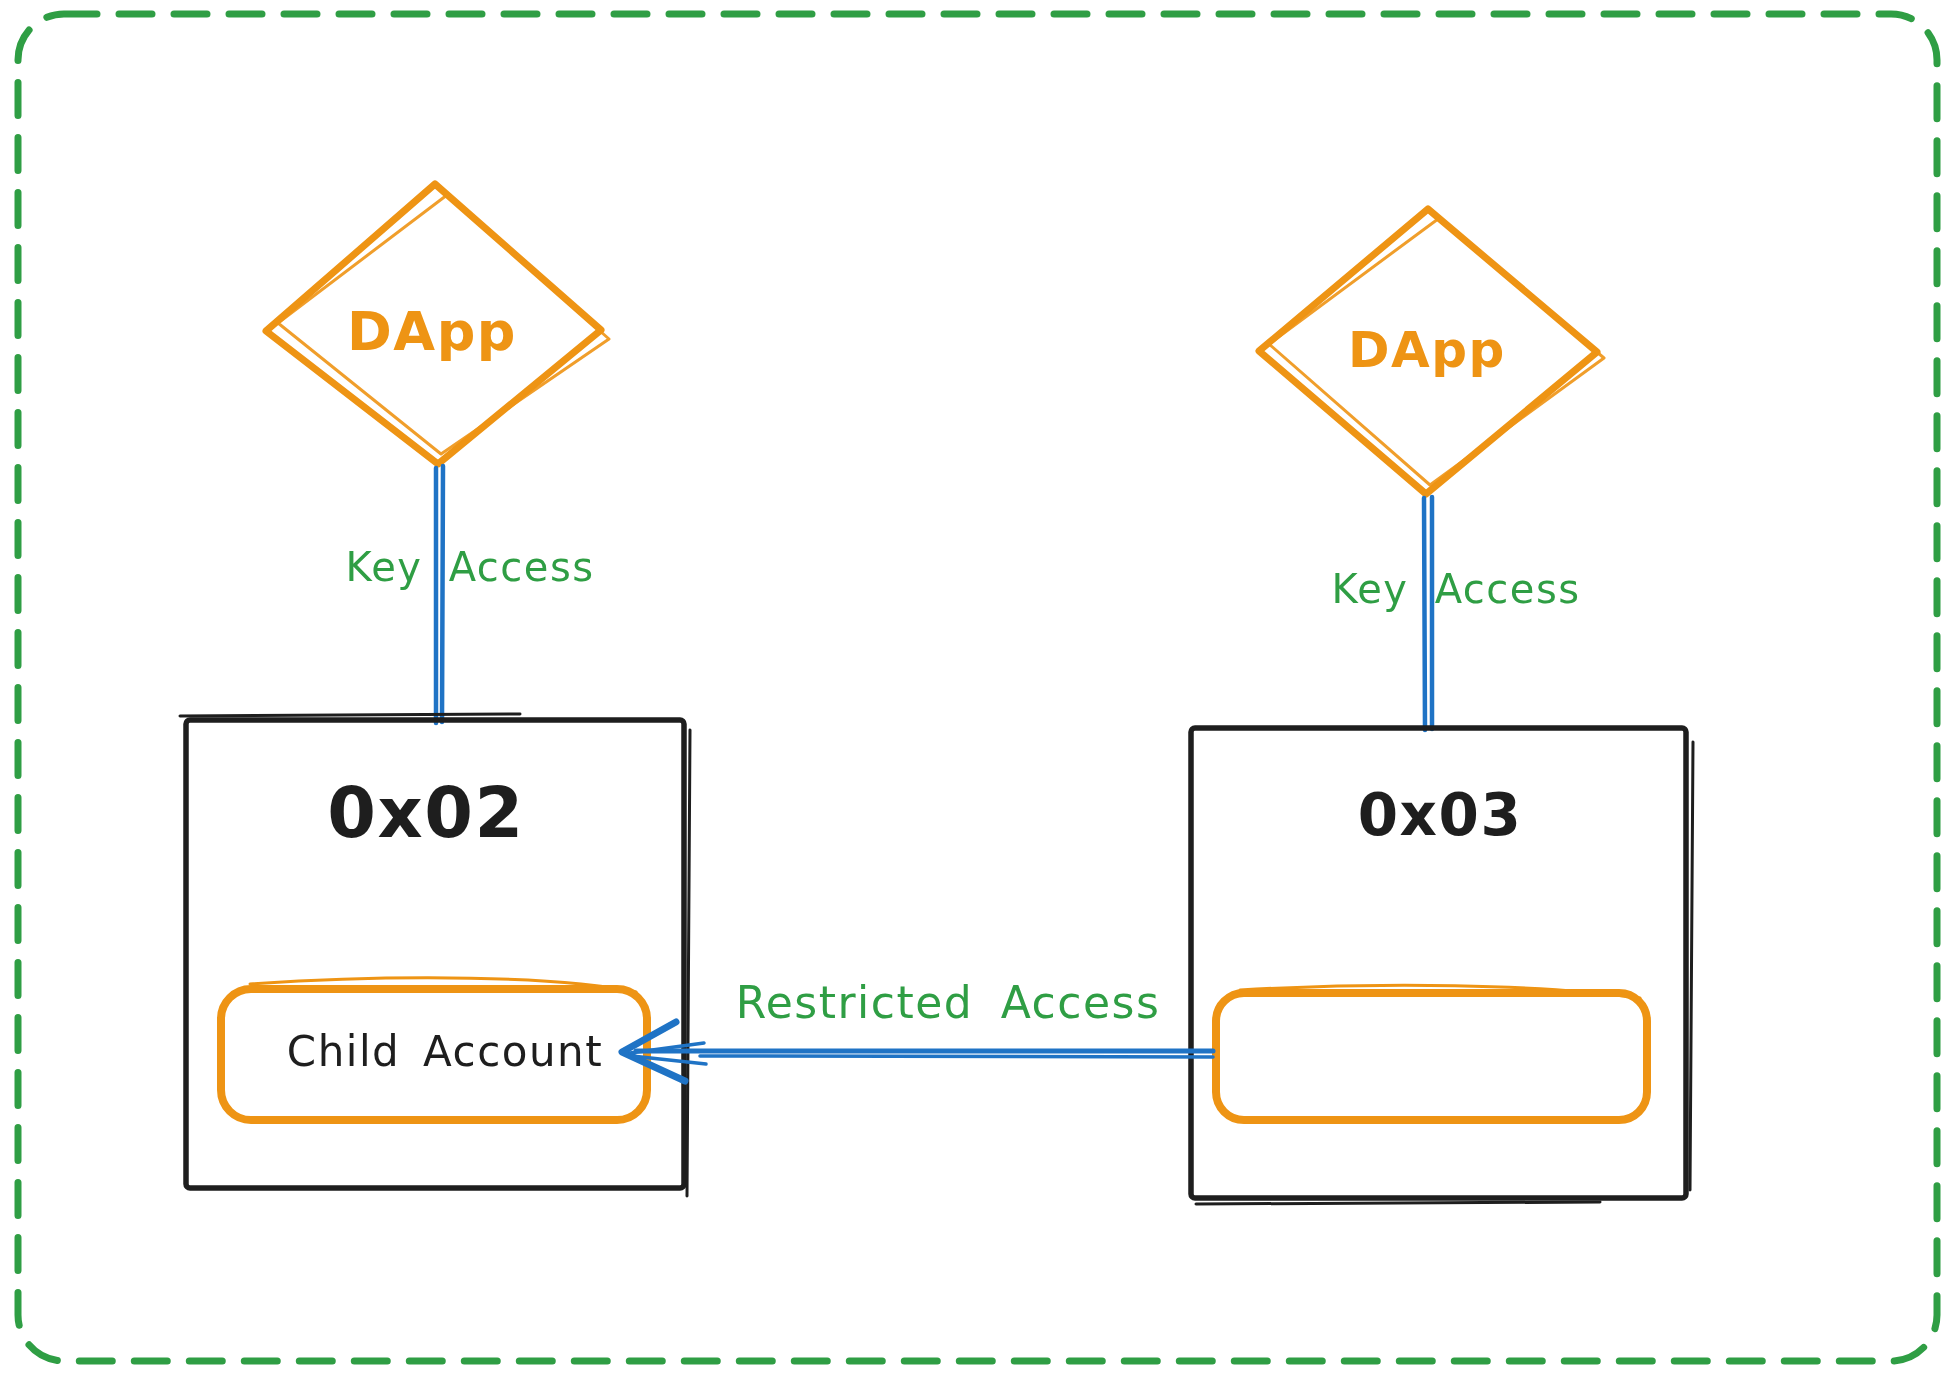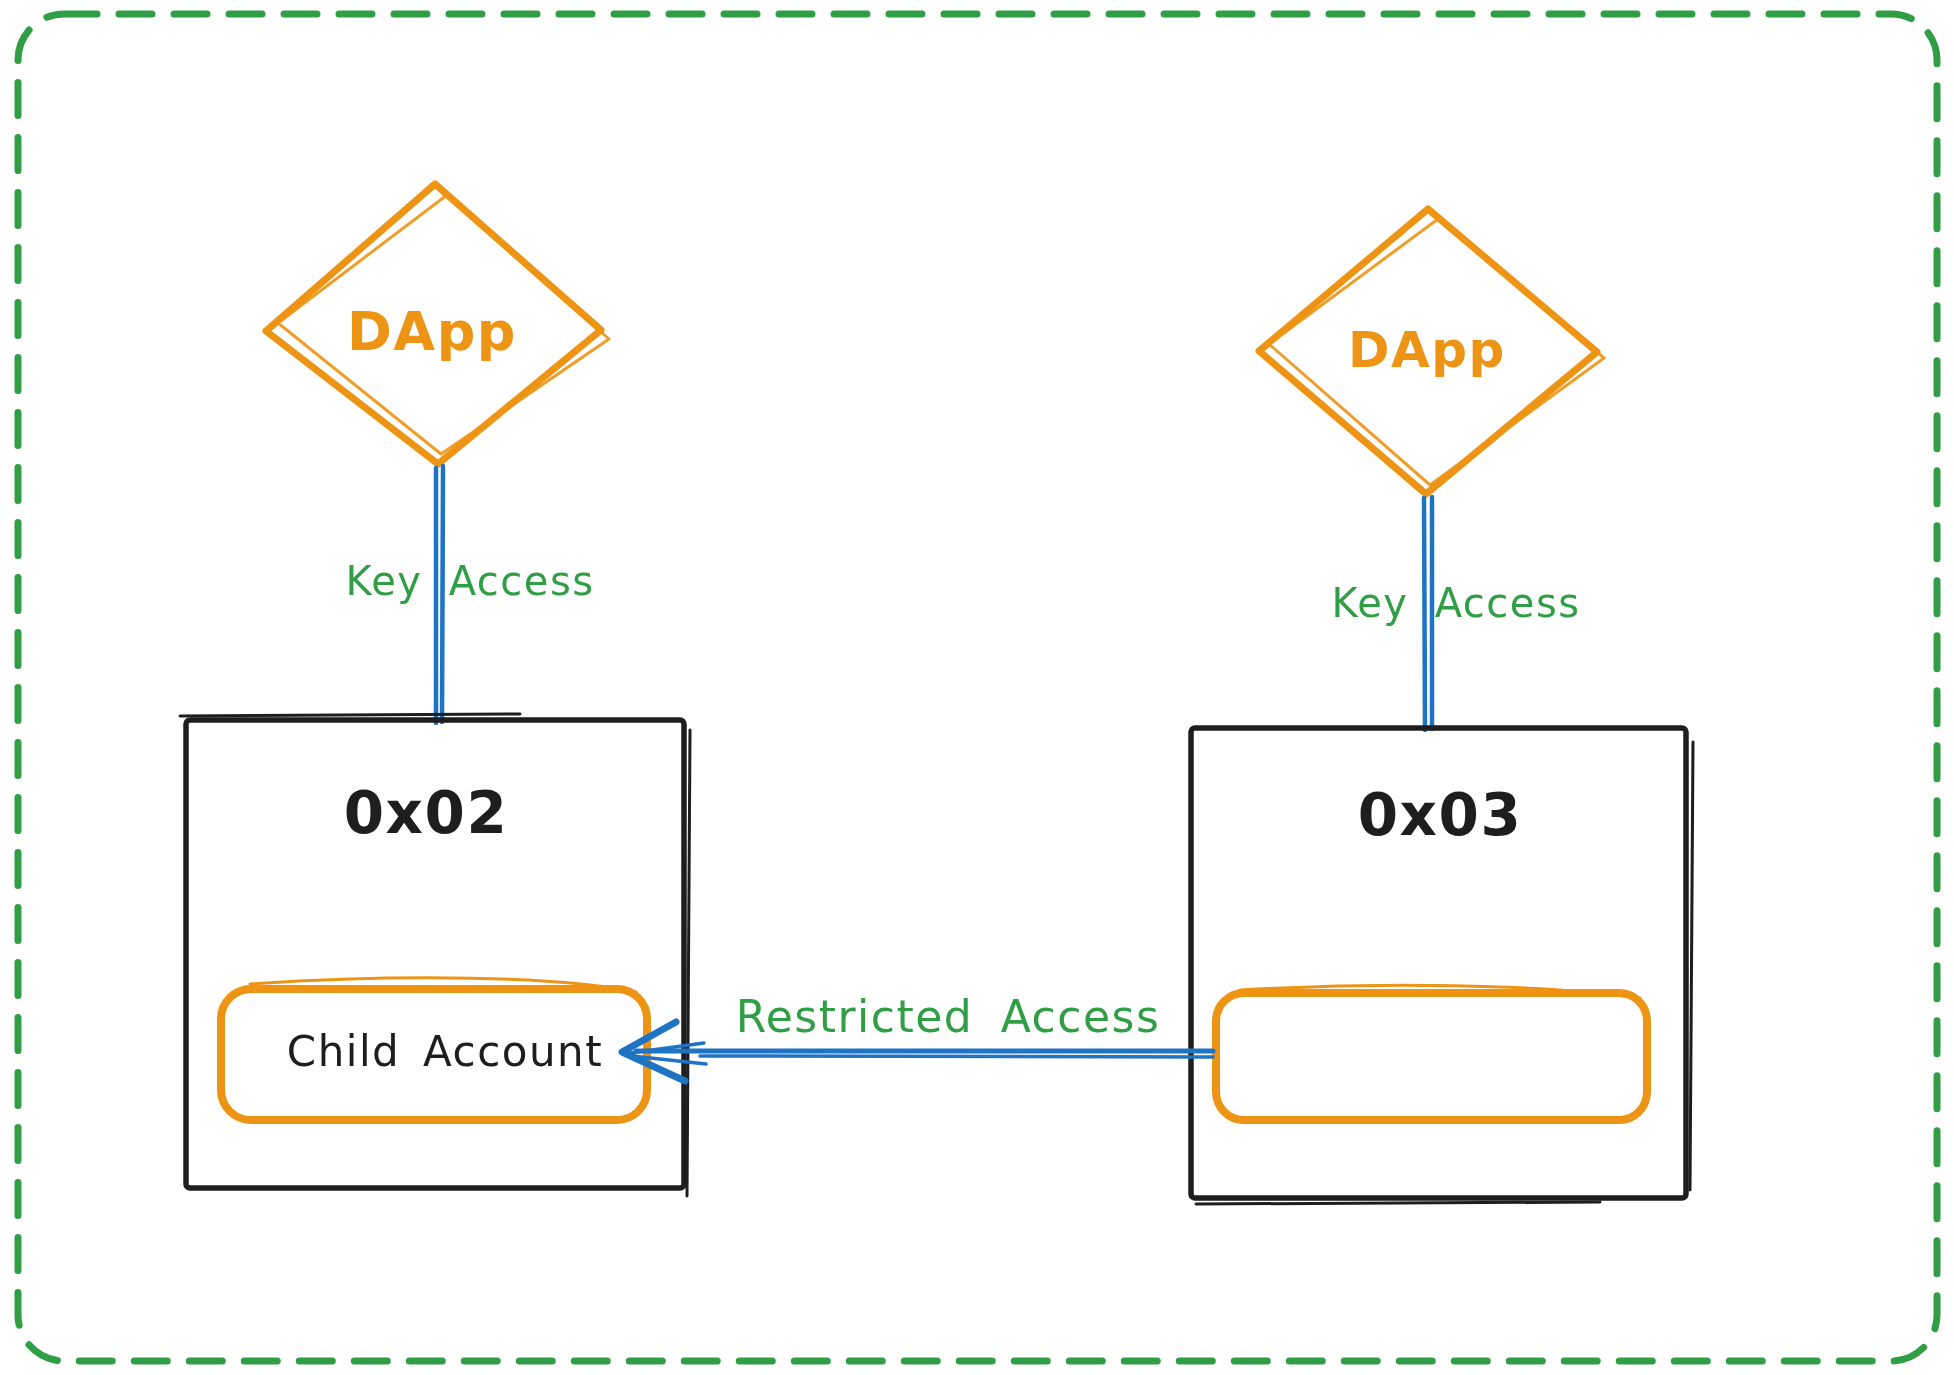--- a/index.html
+++ b/index.html
@@ -29,21 +29,21 @@
     position:absolute;
     transform:translate(-50%,-50%);
     white-space:nowrap;
     letter-spacing:1.5px;
     user-select:none;
   }
   .t-orange{color:var(--orange);font-weight:bold;}
   .t-green{color:var(--green);}
   .t-ink{color:var(--ink);}
   .t-bold{font-weight:bold;}
-  .wide-words{word-spacing:12px;margin-top:14px;}
+  .wide-words{word-spacing:12px;}
 </style>
 </head>
 <body>
 
 <div class="canvas">
 
   <svg class="svg-layer" width="1954" height="1375" viewBox="0 0 1954 1375" aria-hidden="true">
     <defs>
       <pattern id="hatch" width="16" height="16" patternUnits="userSpaceOnUse" patternTransform="rotate(55)">
         <line x1="3" y1="-2" x2="3" y2="18" stroke="var(--hatch1)" stroke-width="3.2"></line>
@@ -105,21 +105,21 @@
   </svg>
 
   <div class="lbl t-orange" style="left:432px;top:331px;font-size:54px;">DApp</div>
 
   <div class="lbl t-orange" style="left:1427px;top:350px;font-size:50px;">DApp</div>
 
   <div class="lbl t-green wide-words" style="left:470px;top:567px;font-size:40px;">Key Access</div>
 
   <div class="lbl t-green wide-words" style="left:1456px;top:589px;font-size:40px;">Key Access</div>
 
-  <div class="lbl t-ink t-bold" style="left:426px;top:813px;font-size:58px;">0x02</div>
+  <div class="lbl t-ink t-bold" style="left:426px;top:813px;font-size:70px;">0x02</div>
 
   <div class="lbl t-ink t-bold" style="left:1440px;top:815px;font-size:58px;text-align:right;">0x03</div>
 
   <div class="lbl t-ink" style="left:433px;top:1051px;font-size:42px;word-spacing:8px;margin-left:12px;">Child Account</div>
 
 
   <div class="lbl t-green wide-words" style="left:948px;top:1002px;font-size:44px;text-align:right;">Restricted Access</div>
 
 </div>
 

